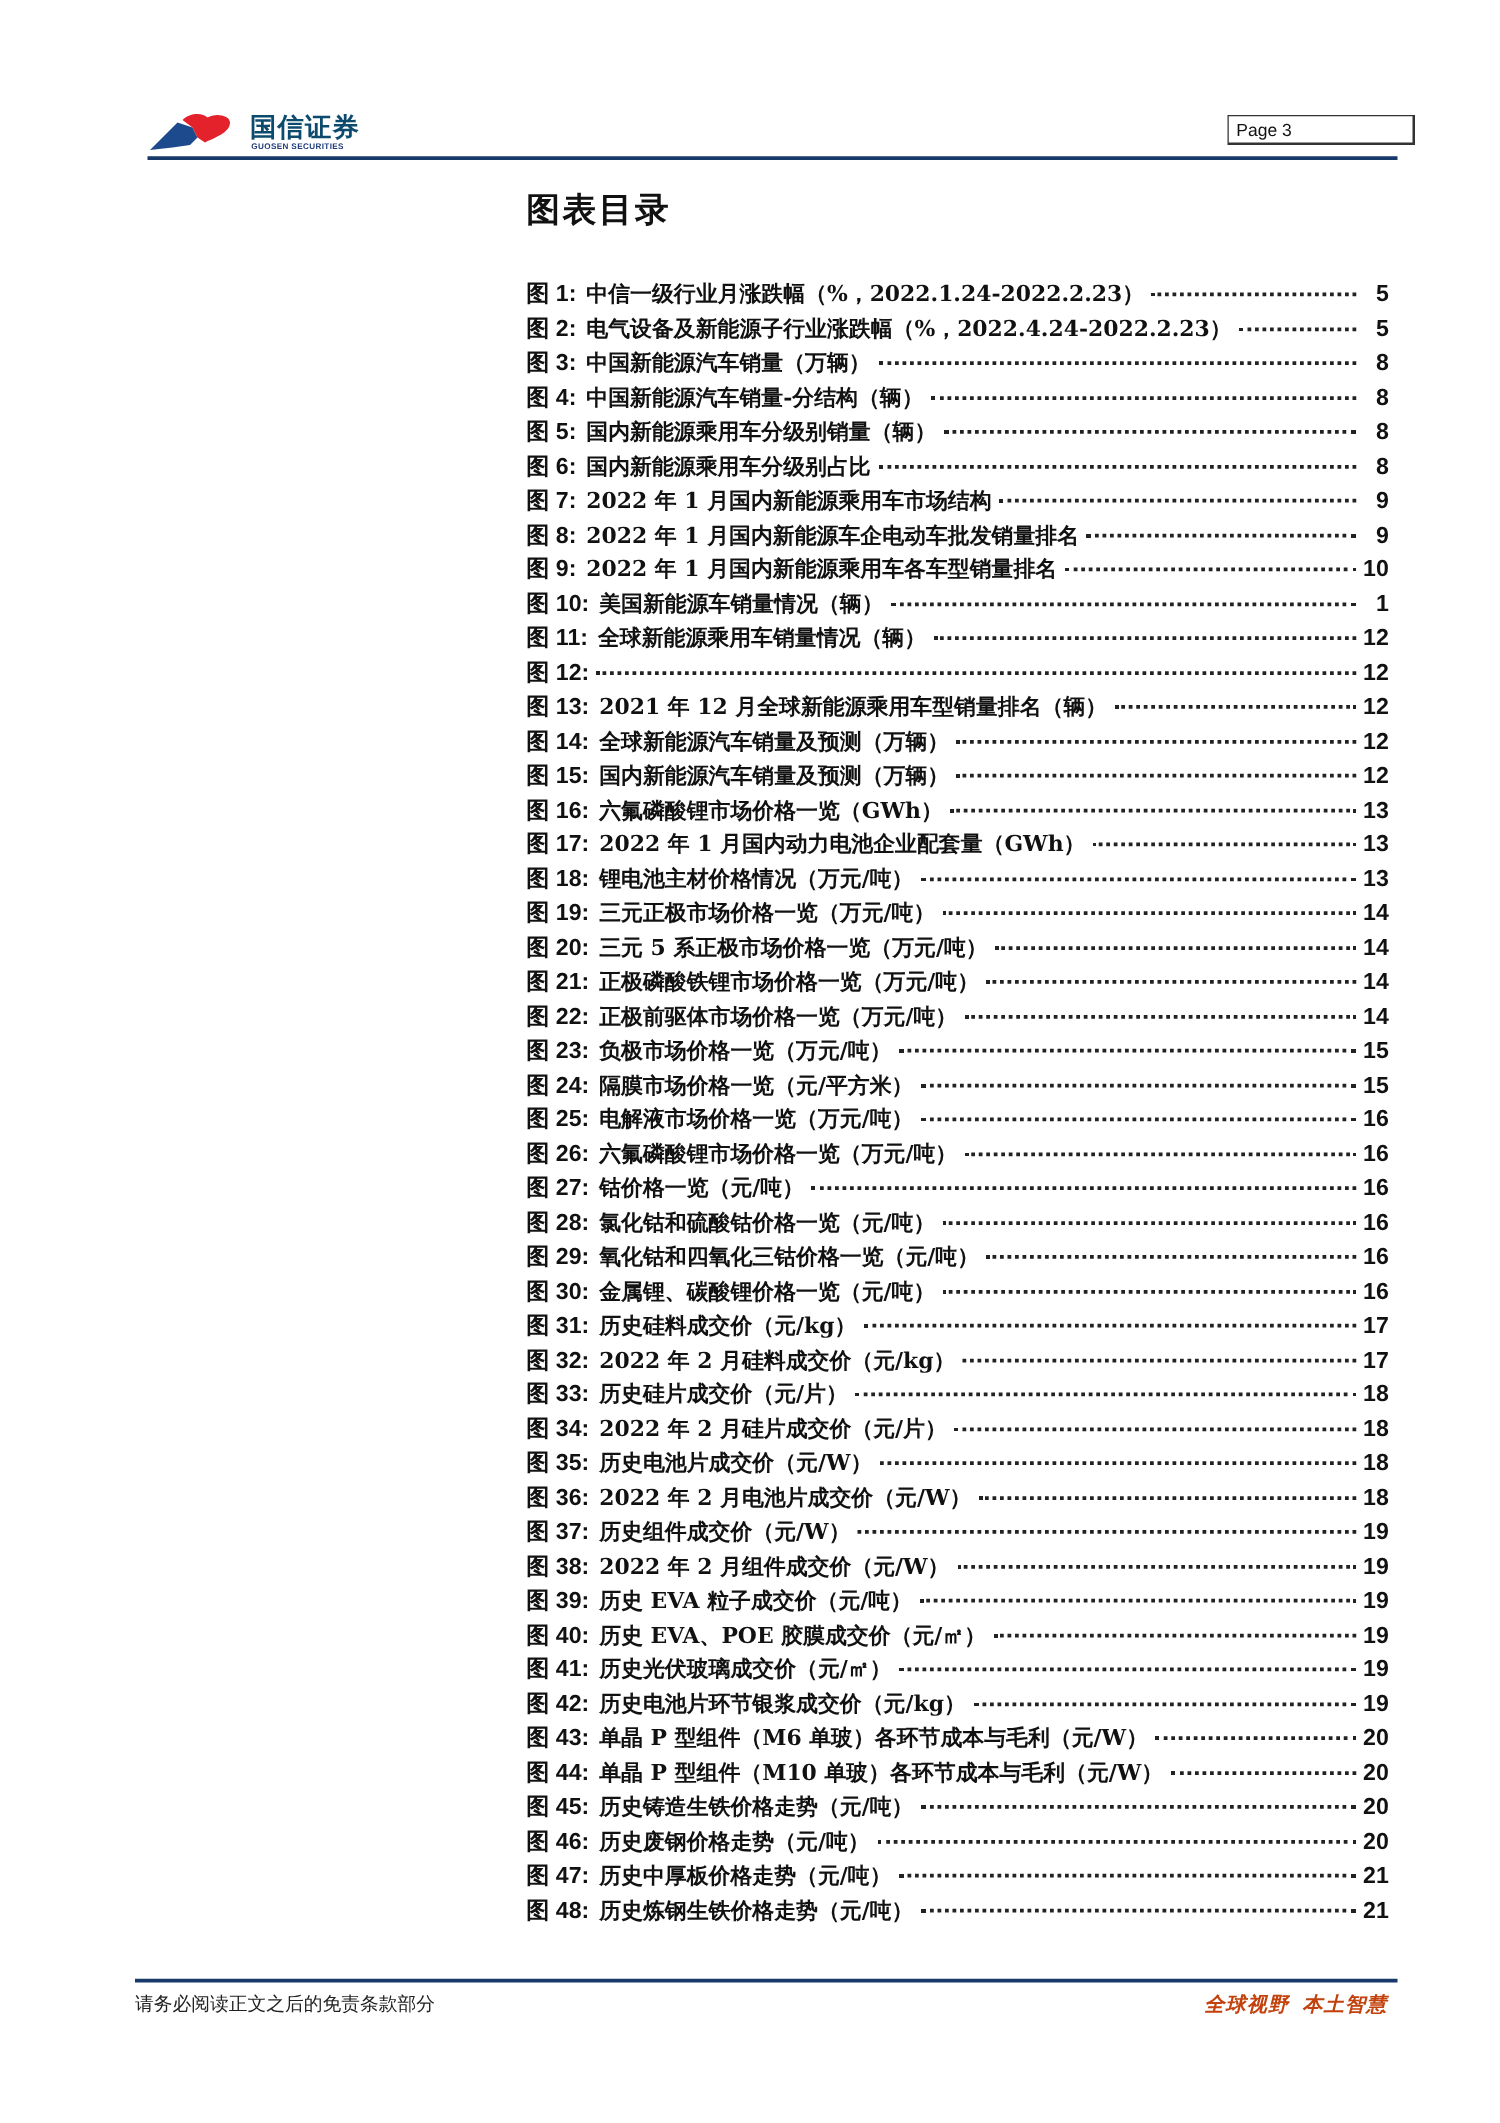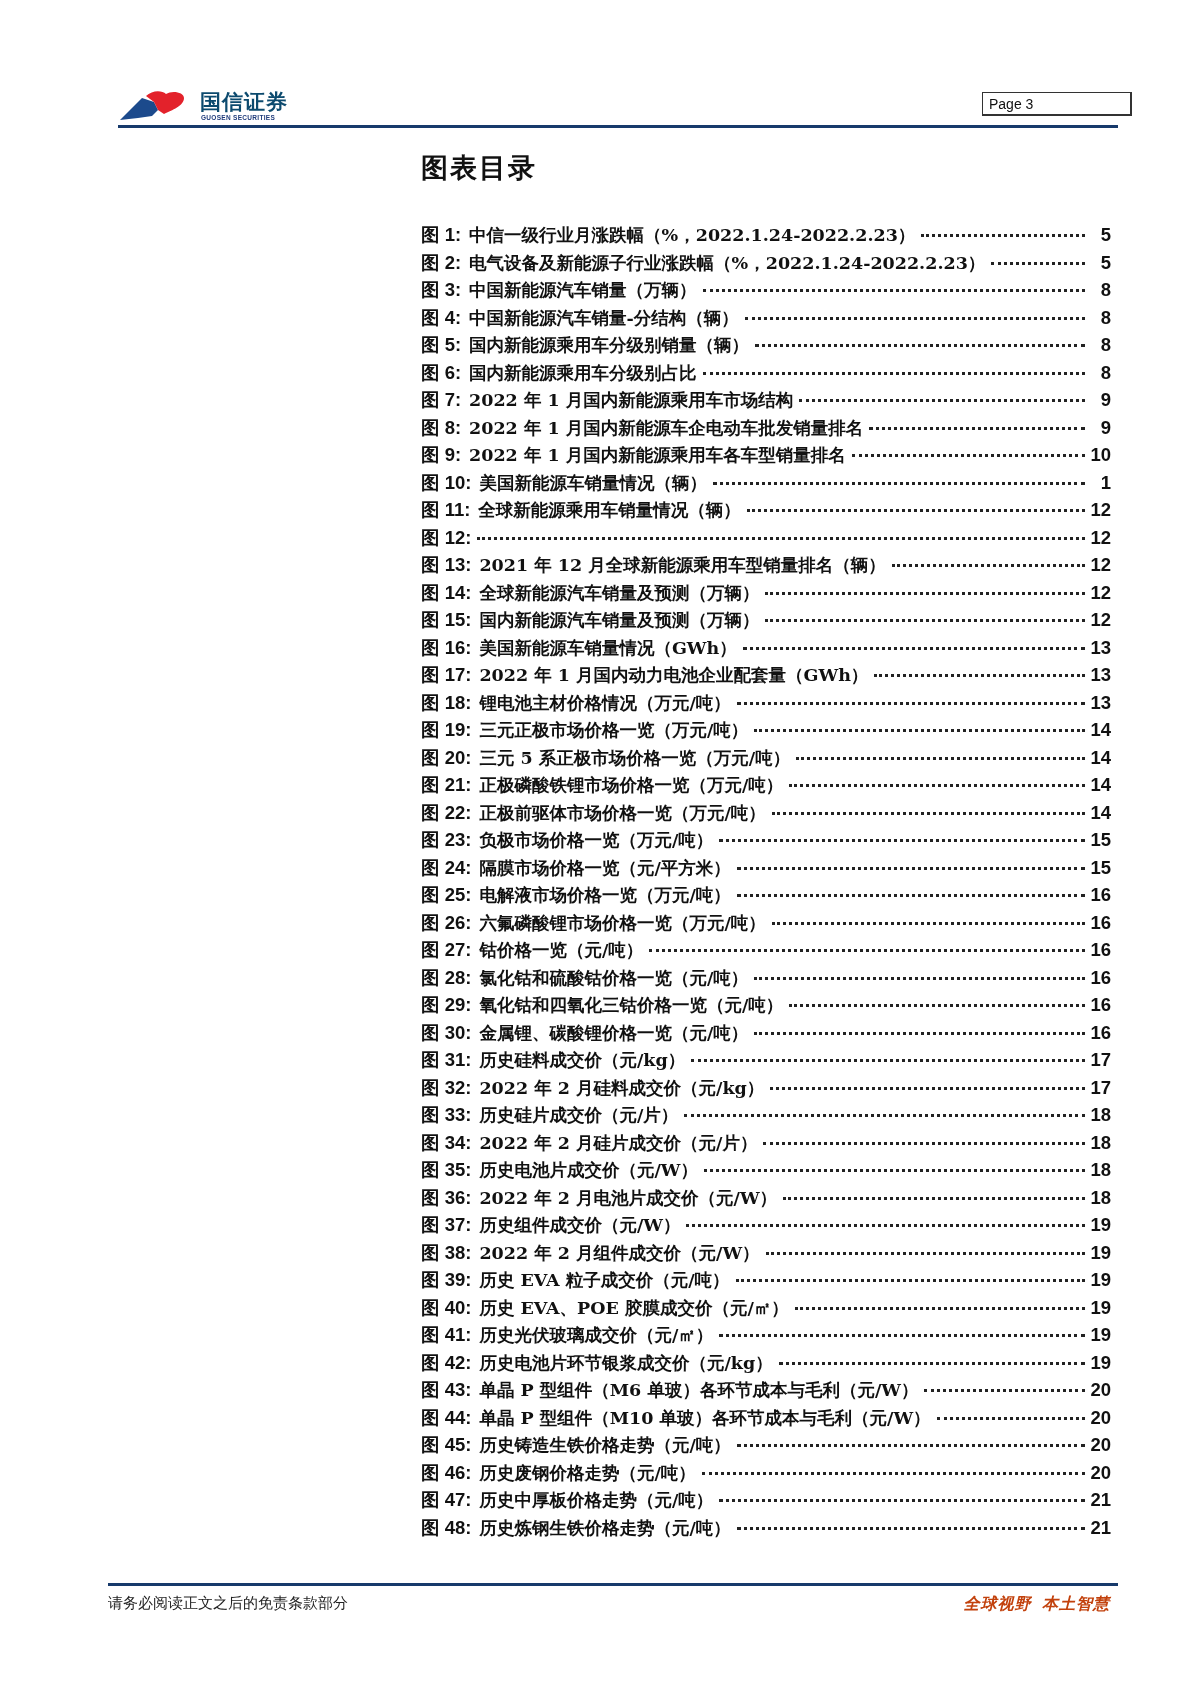--- a/index.html
+++ b/index.html
@@ -44,21 +44,21 @@
 
 <div class="toc-list" id="toc-list">
     <div class="toc-row">
       <span class="toc-label">图 1:</span>
       <span class="toc-text">中信一级行业月涨跌幅（%，2022.1.24-2022.2.23）</span>
       <span class="toc-dots"></span>
       <span class="toc-page">5</span>
     </div>
     <div class="toc-row">
       <span class="toc-label">图 2:</span>
-      <span class="toc-text">电气设备及新能源子行业涨跌幅（%，2022.1.24-2022.2.23）</span>
+      <span class="toc-text">电气设备及新能源子行业涨跌幅（%，2022.4.24-2022.2.23）</span>
       <span class="toc-dots"></span>
       <span class="toc-page">5</span>
     </div>
     <div class="toc-row">
       <span class="toc-label">图 3:</span>
       <span class="toc-text">中国新能源汽车销量（万辆）</span>
       <span class="toc-dots"></span>
       <span class="toc-page">8</span>
     </div>
     <div class="toc-row">
@@ -127,21 +127,21 @@
       <span class="toc-page">12</span>
     </div>
     <div class="toc-row">
       <span class="toc-label">图 15:</span>
       <span class="toc-text">国内新能源汽车销量及预测（万辆）</span>
       <span class="toc-dots"></span>
       <span class="toc-page">12</span>
     </div>
     <div class="toc-row">
       <span class="toc-label">图 16:</span>
-      <span class="toc-text">美国新能源车销量情况（GWh）</span>
+      <span class="toc-text">六氟磷酸锂市场价格一览（GWh）</span>
       <span class="toc-dots"></span>
       <span class="toc-page">13</span>
     </div>
     <div class="toc-row">
       <span class="toc-label">图 17:</span>
       <span class="toc-text">2022 年 1 月国内动力电池企业配套量（GWh）</span>
       <span class="toc-dots"></span>
       <span class="toc-page">13</span>
     </div>
     <div class="toc-row">

